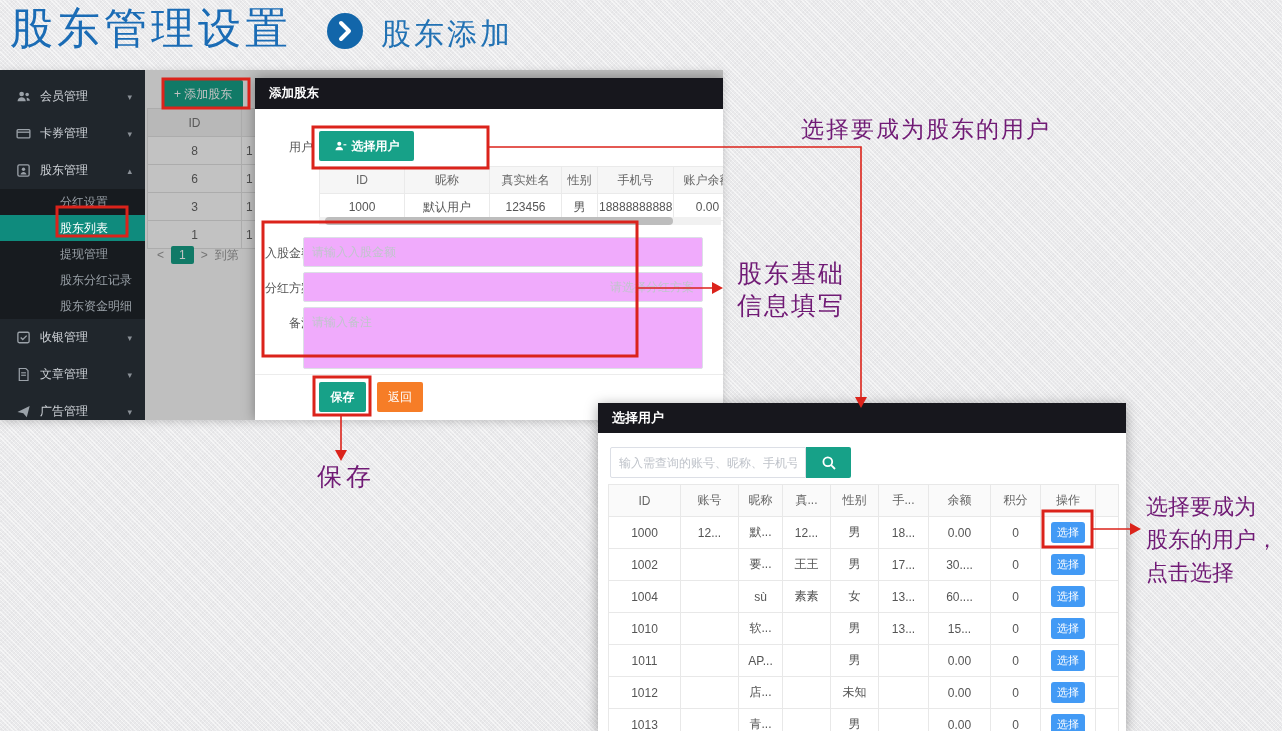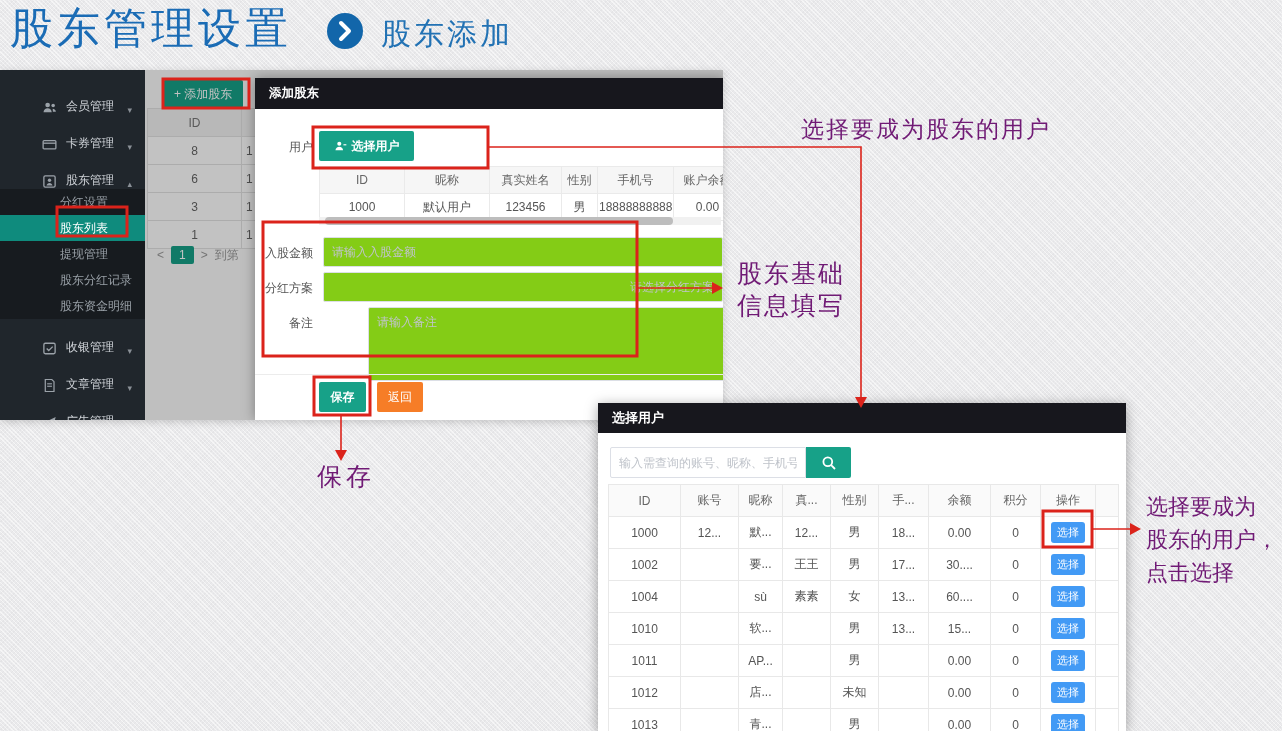--- a/index.html
+++ b/index.html
@@ -22,21 +22,21 @@
   }
   .sub-title{
     left:381px;top:14px;font-family:"Liberation Serif","DejaVu Serif",serif;
     font-size:30px;color:#2272b4;letter-spacing:3px;z-index:2;
   }
   .arrow-badge{left:326px;top:12px;width:38px;height:38px;z-index:2}
   
   .app-region{left:0;top:70px;width:723px;height:350px;overflow:hidden;z-index:1;background:#fbfbfb;box-shadow:0 2px 8px rgba(0,0,0,.18)}
   
   .sidebar{position:absolute;left:0;top:0;width:145px;height:350px;background:#20262c;padding-top:8px;box-sizing:border-box;z-index:3}
-  .side-item{height:37px;display:flex;align-items:flex-end;padding-left:42px;color:#cfd3d8;font-size:12px;cursor:pointer}
+  .side-item{height:37px;display:flex;align-items:center;padding-left:16px;color:#cfd3d8;font-size:12px;cursor:pointer}
   .side-item .ic{width:15px;height:15px;margin-right:9px;flex:0 0 auto}
   .side-item .chev{margin-left:auto;margin-right:13px;font-size:9px;color:#8a9097}
   .side-sub{background:#171b1f}
   .side-sub-item{height:26px;line-height:26px;padding-left:60px;font-size:12px;color:#99a0a7;cursor:pointer}
   .side-sub-item.active{background:#0f8b7d;color:#fff}
   
   .main-page{position:absolute;left:145px;top:0;right:0;bottom:0;background:#fbfbfb}
   .btn-add{position:absolute;left:18px;top:10px;height:28px;line-height:28px;padding:0 11px;background:#17a188;color:#fff;font-size:12px;border-radius:2px;cursor:pointer}
   .bgtable{position:absolute;left:2px;top:38px;border-collapse:collapse;table-layout:fixed}
   .bgtable th,.bgtable td{border:1px solid #e2e2e2;font-size:12px;color:#666;text-align:center;height:25px;font-weight:normal;background:#fff}
@@ -48,21 +48,21 @@
   .dialog-add{position:absolute;left:255px;top:8px;width:470px;height:342px;background:#fff;z-index:5;box-shadow:0 0 12px rgba(0,0,0,.35)}
   .dlg-head{height:31px;line-height:31px;background:#17171d;color:#fff;font-size:12.5px;font-weight:bold;padding-left:14px}
   .flabel{position:absolute;left:2px;width:56px;text-align:right;font-size:12px;color:#555}
   .btn-teal{background:#17a188;color:#fff;font-size:12px;font-weight:bold;border:none;border-radius:2px;cursor:pointer;display:flex;align-items:center;justify-content:center;gap:5px}
   .btn-orange{background:#f67d27;color:#fff;font-size:12px;font-weight:normal;border:none;border-radius:2px;cursor:pointer}
   .t1{border-collapse:collapse;table-layout:fixed;width:422px}
   .t1 th,.t1 td{border:1px solid #eaeaea;font-size:12px;color:#555;text-align:center;height:24px;font-weight:normal;overflow:hidden;white-space:nowrap}
   .t1 th{background:#f6f6f6;color:#666}
   .hscroll{position:absolute;left:64px;top:139px;width:402px;height:8px;background:#f1f1f1}
   .hthumb{position:absolute;left:6px;top:0;width:348px;height:8px;background:#bdbdbd;border-radius:4px;cursor:pointer}
-  .inp{position:absolute;left:68px;width:400px;box-sizing:border-box;border:1px solid #dcdfe6;border-radius:2px;font-size:12px;color:#333;padding:0 8px;font-family:inherit;background:#84cc16}
+  .inp{position:absolute;left:48px;width:400px;box-sizing:border-box;border:1px solid #dcdfe6;border-radius:2px;font-size:12px;color:#333;padding:0 8px;font-family:inherit;background:#f0abfc}
   .inp::placeholder{color:#c0c4cc}
   textarea.inp{padding:6px 8px;resize:none}
   .divider{position:absolute;left:0;top:296px;width:100%;border-top:1px solid #ececec}
   
   .dialog-select{position:absolute;left:598px;top:403px;width:528px;height:328px;background:#fff;z-index:6;overflow:hidden;box-shadow:0 2px 12px rgba(0,0,0,.35)}
   .dlg2-head{height:30px;line-height:30px;background:#17171d;color:#fff;font-size:13px;font-weight:bold;padding-left:14px}
   .search-inp{position:absolute;left:12px;top:44px;width:196px;height:31px;box-sizing:border-box;border:1px solid #dcdfe6;border-radius:2px 0 0 2px;font-size:12px;color:#333;padding:0 8px;font-family:inherit}
   .search-inp::placeholder{color:#bfc3ca}
   .search-btn{position:absolute;left:208px;top:44px;width:45px;height:31px;background:#17a188;border:none;border-radius:0 2px 2px 0;cursor:pointer;display:flex;align-items:center;justify-content:center}
   .t2{position:absolute;left:10px;top:81px;border-collapse:collapse;table-layout:fixed;width:510px}
@@ -239,21 +239,21 @@
       <div class="hthumb"></div>
     </div>
 
     <span class="flabel" style="top:167px">入股金额</span>
     <input class="inp" style="top: 159px; height: 30px;" placeholder="请输入入股金额">
 
     <span class="flabel" style="top:202px">分红方案</span>
     <input class="inp" style="top: 194px; height: 30px; text-align: right;" placeholder="请选择分红方案">
 
     <span class="flabel" style="top:237px">备注</span>
-    <textarea class="inp" style="top: 229px; height: 74px; margin-left: 45px;" placeholder="请输入备注"></textarea>
+    <textarea class="inp" style="top: 229px; height: 62px;" placeholder="请输入备注"></textarea>
 
     <div class="divider"></div>
     <button class="btn-teal" style="position:absolute;left:64px;top:304px;width:47px;height:30px">保存</button>
     <button class="btn-orange" style="position:absolute;left:122px;top:304px;width:46px;height:30px">返回</button>
   </div>
 </div>
 
 <div class="abs dialog-select">
   <div class="dlg2-head">选择用户</div>
   <input class="search-inp" placeholder="输入需查询的账号、昵称、手机号" style="">

